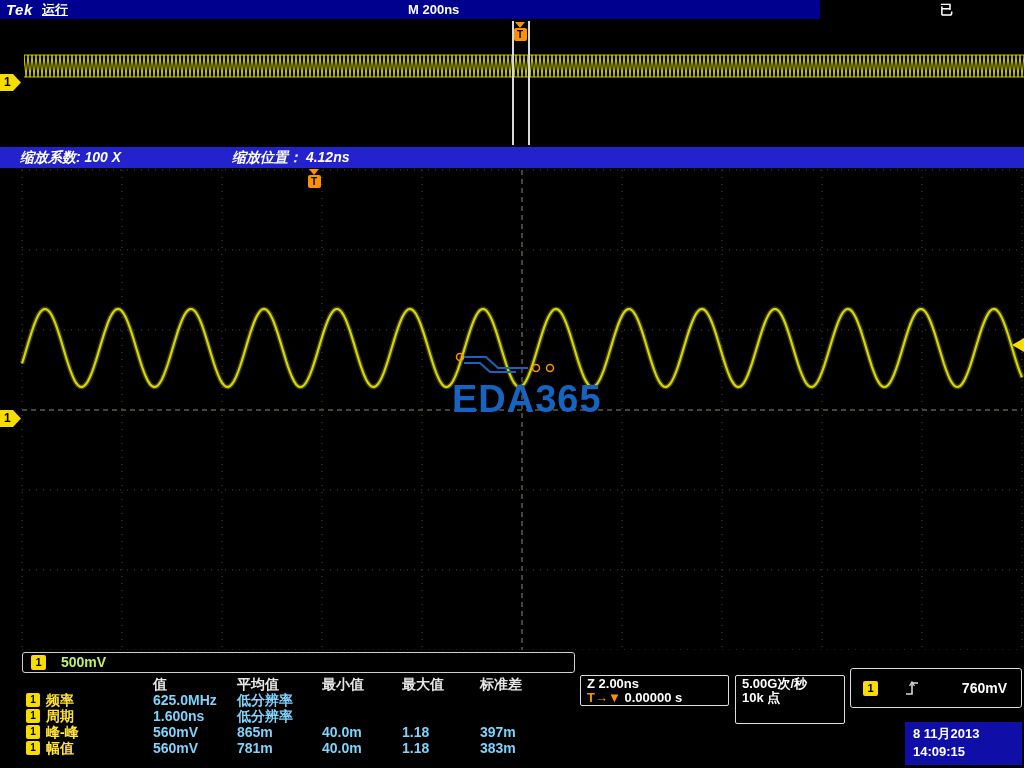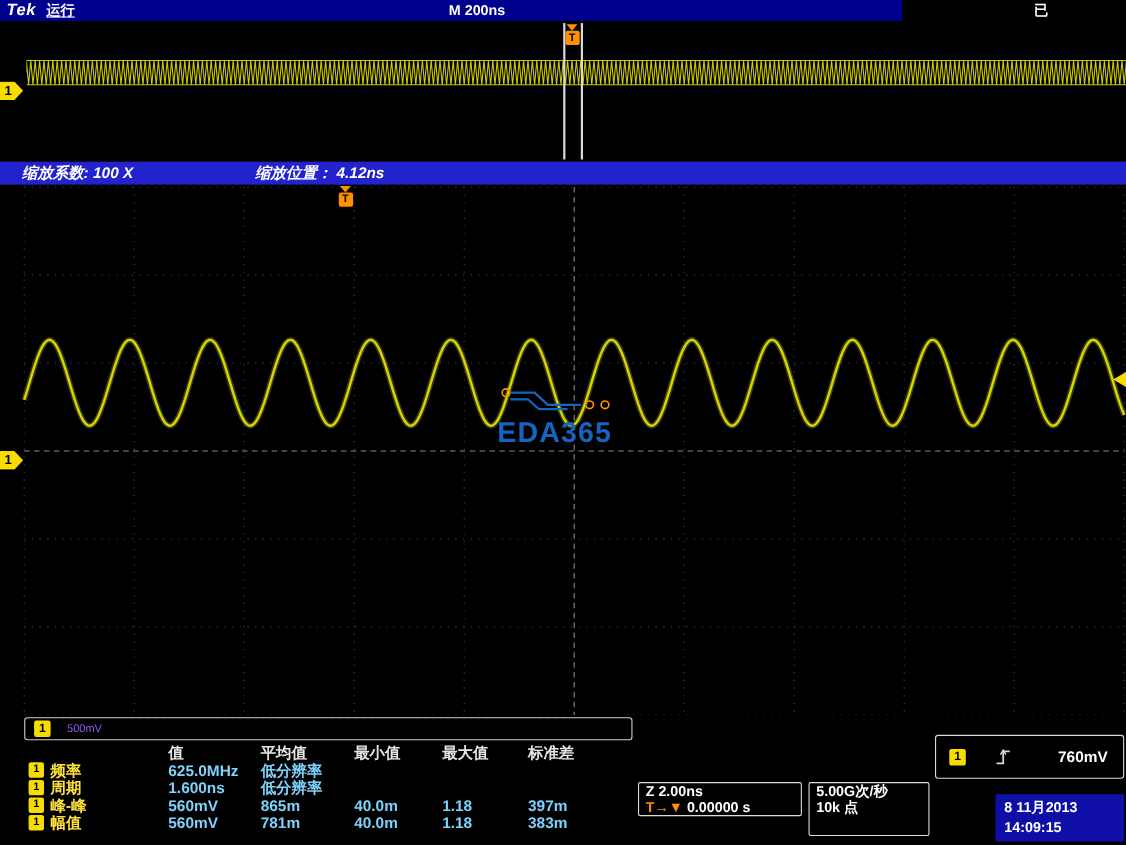--- a/index.html
+++ b/index.html
@@ -37,46 +37,46 @@
   
   .zoombar{position:absolute;top:147px;left:0;width:1024px;height:21px;background:#2323cd;
            font-size:14px;font-weight:bold;line-height:21px;color:#fff;font-style:italic;}
   .zoombar .factor{position:absolute;left:20px;}
   .zoombar .pos{position:absolute;left:232px;}
 
   
   .mainarea{position:absolute;top:168px;left:0;width:1024px;height:482px;background:#000;}
   #grid,#wave{position:absolute;left:0;top:0;width:1024px;height:482px;}
   .wm-svg{position:absolute;left:452px;top:182px;}
-  .wm-text{position:absolute;left:452px;top:210px;color:#1565c0;font-size:26px;
+  .wm-text{position:absolute;left:452px;top:210px;color:#1565c0;font-size:38px;
            font-weight:bold;letter-spacing:1px;}
   .right-arrow{position:absolute;right:0;top:170px;width:0;height:0;
                border-top:7px solid transparent;border-bottom:7px solid transparent;
                border-right:12px solid #f7dc00;}
 
   
   .bottom{position:absolute;top:650px;left:0;width:1024px;height:118px;background:#000;}
   .chbar{position:absolute;left:22px;top:2px;width:553px;height:21px;box-sizing:border-box;
          border:1px solid #cfcfcf;border-radius:3px;}
   .badge{display:inline-block;width:15px;height:15px;background:#f7dc00;color:#000;
          border-radius:2px;font-size:11px;font-weight:bold;line-height:15px;text-align:center;}
   .badge.sm{width:14px;height:14px;font-size:10px;line-height:14px;flex:0 0 auto;}
   .chbar .badge{position:absolute;left:8px;top:2px;}
-  .chbar .scale{position:absolute;left:38px;top:0;line-height:19px;color:#8b5cf6;
-                font-weight:normal;font-size:10px;}
+  .chbar .scale{position:absolute;left:38px;top:0;line-height:19px;color:#bef264;
+                font-weight:bold;font-size:14px;}
 
   .meas{position:absolute;left:22px;top:26px;width:556px;font-size:14px;font-weight:bold;}
   .mrow{display:grid;grid-template-columns:131px 84px 85px 80px 78px 80px;height:16px;line-height:16px;}
   .mrow.hdr{color:#e6e6e6;}
   .mcell-label{display:flex;align-items:center;gap:6px;padding-left:4px;}
   .mlabel{color:#ffe23d;}
   .mval{color:#7dd3fc;}
 
   .infobox{position:absolute;box-sizing:border-box;border:1px solid #dcdcdc;border-radius:2px;
-           font-size:13px;font-weight:bold;padding:1px 0 0 6px;margin-top:36px;}
+           font-size:13px;font-weight:bold;padding:1px 0 0 6px;}
   .infobox .ln{height:14px;line-height:14px;white-space:nowrap;}
   .zbox{left:580px;top:25px;width:149px;height:31px;}
   .sbox{left:735px;top:25px;width:110px;height:49px;}
   .orange{color:#ff9100;}
 
   .tbox{position:absolute;left:850px;top:18px;width:172px;height:40px;box-sizing:border-box;
         border:1px solid #dcdcdc;border-radius:3px;display:flex;align-items:center;}
   .tbox .badge{margin-left:12px;}
   .tbox .slope{margin-left:26px;}
   .tbox .level{margin-left:auto;margin-right:14px;font-size:14px;font-weight:bold;}

